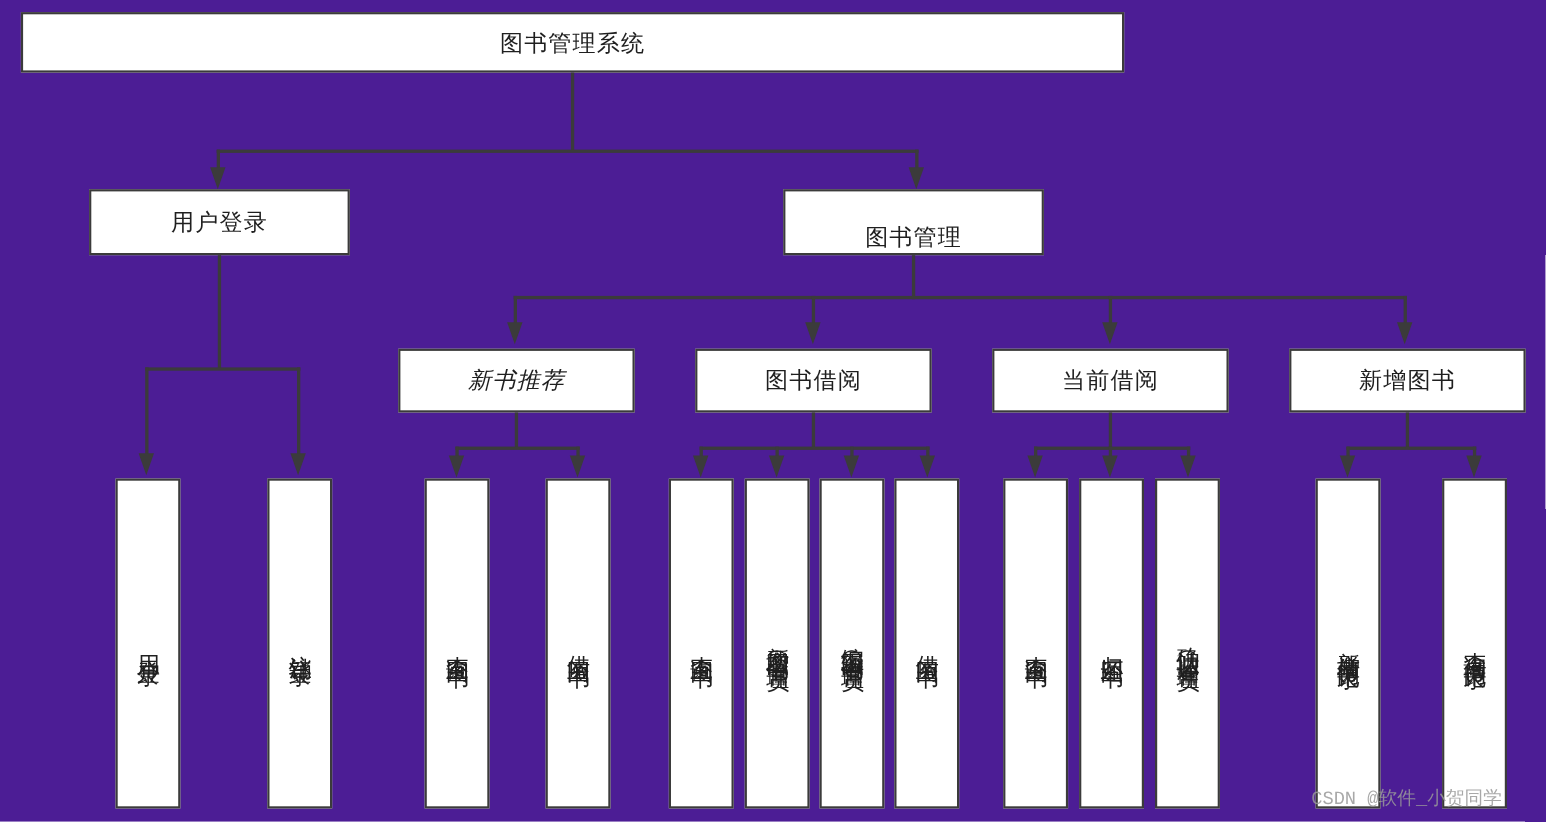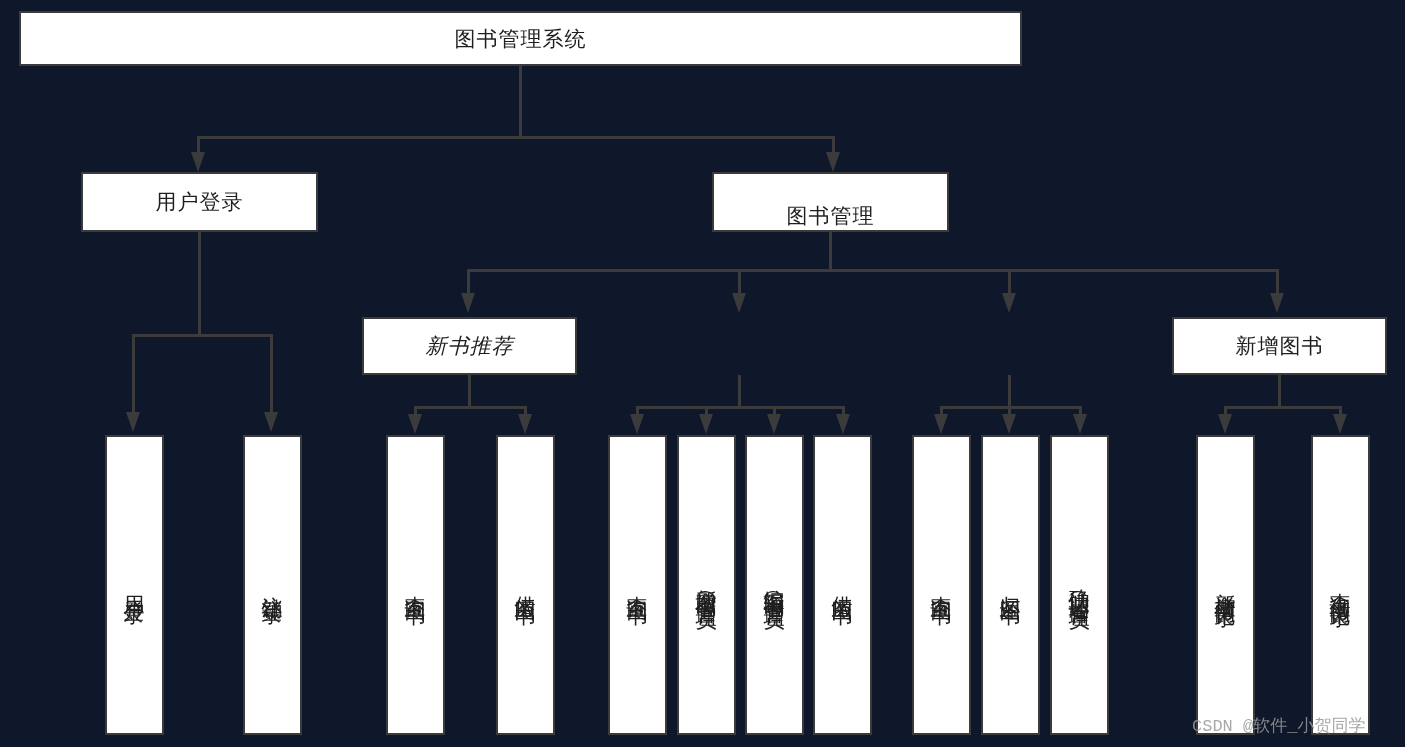--- a/index.html
+++ b/index.html
@@ -9,21 +9,21 @@
     background: #ffffff;
   }
   body {
     font-family: "Liberation Sans", "DejaVu Sans", sans-serif;
     color: #2b2b2b;
   }
   #canvas {
     position: relative;
     width: 1405px;
     height: 747px;
-    background: #0f172a;
+    background: #4c1d95;
     overflow: hidden;
   }
 
   
   .node {
     position: absolute;
     box-sizing: border-box;
     background: #ffffff;
     border: 2px solid #3b3b3b;
     display: flex;
@@ -111,20 +111,26 @@
   <div class="ln vert" style="left:738px; top:269px; width:3px; height:28px;"></div>
   <div class="arrow" style="left:732px; top:293px;"></div>
   <div class="ln vert" style="left:1008px; top:269px; width:3px; height:28px;"></div>
   <div class="arrow" style="left:1002px; top:293px;"></div>
   <div class="ln vert" style="left:1276px; top:269px; width:3px; height:28px;"></div>
   <div class="arrow" style="left:1270px; top:293px;"></div>
 
   <div class="node h" style="left:362px; top:317px; width:215px; height:58px;font-style:italic;">
     <span>新书推荐</span>
   </div>
+  <div class="node h" style="left:632px; top:317px; width:215px; height:58px;">
+    <span>图书借阅</span>
+  </div>
+  <div class="node h" style="left:902px; top:317px; width:215px; height:58px;">
+    <span>当前借阅</span>
+  </div>
   <div class="node h" style="left:1172px; top:317px; width:215px; height:58px;">
     <span>新增图书</span>
   </div>
 
   <div class="ln vert" style="left:468px; top:375px; width:3px; height:33px;"></div>
   <div class="ln horiz" style="left:414px; top:406px; width:113px; height:3px;"></div>
   <div class="ln vert" style="left:414px; top:406px; width:3px; height:16px;"></div>
   <div class="arrow" style="left:408px; top:414px;"></div>
   <div class="ln vert" style="left:524px; top:406px; width:3px; height:16px;"></div>
   <div class="arrow" style="left:518px; top:414px;"></div>

